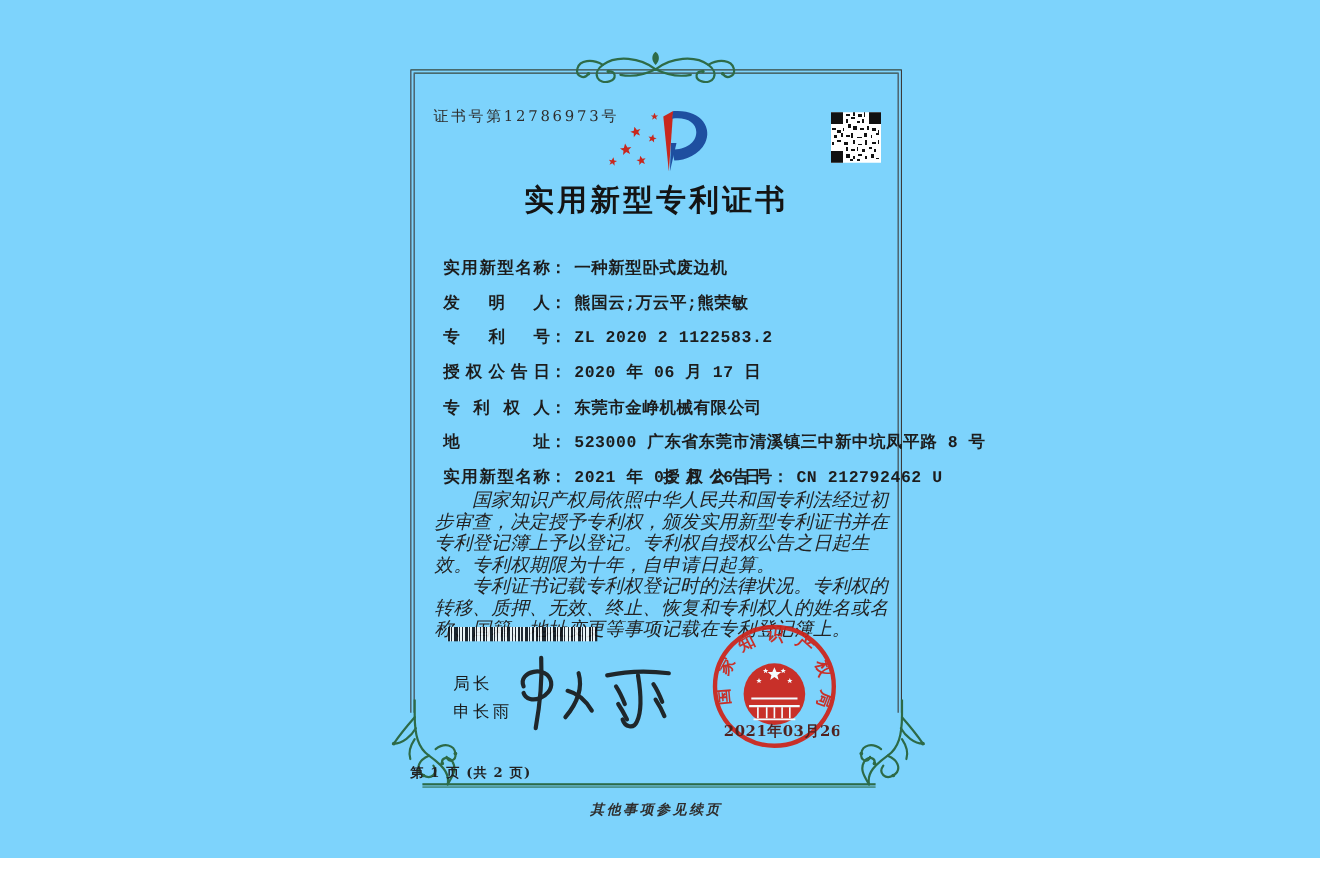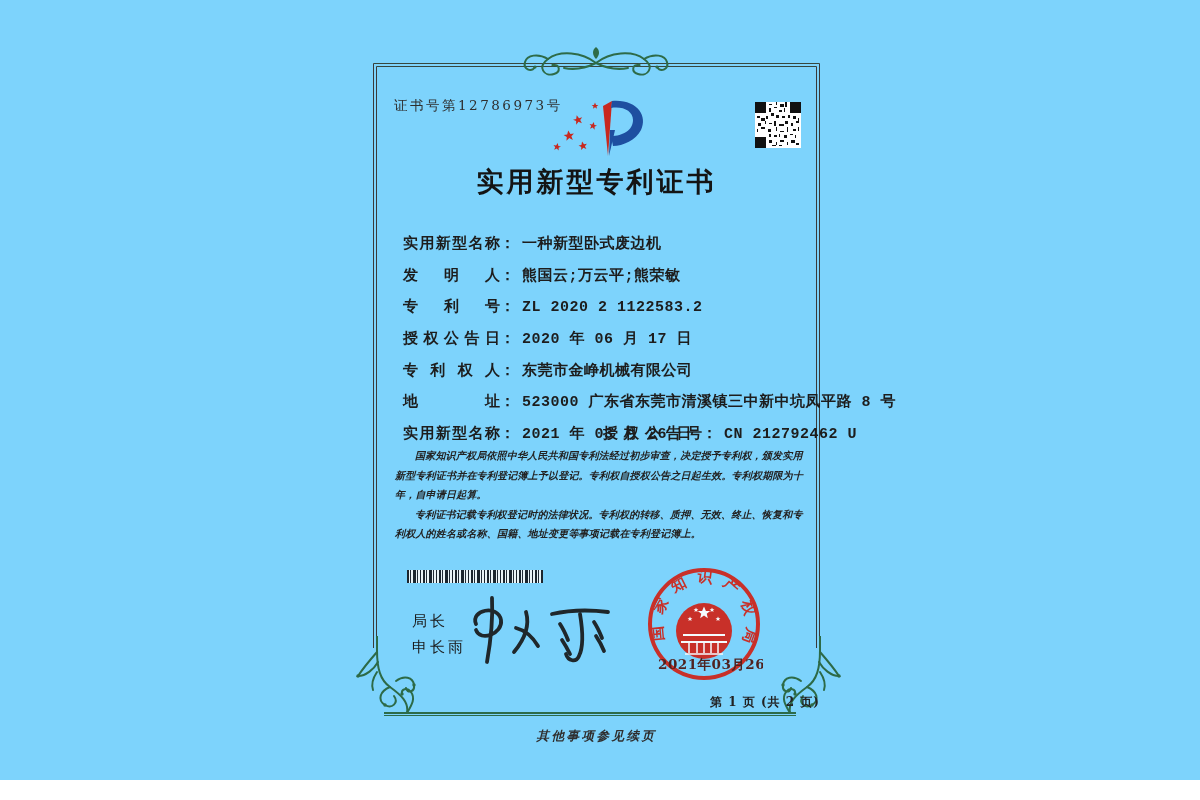--- a/index.html
+++ b/index.html
@@ -51,21 +51,21 @@
   .flabel2{
     display:inline-block;width:99px;vertical-align:bottom;
     text-align:justify;text-align-last:justify;
   }
   .fvalue{margin-left:7px;letter-spacing:0.5px;font-family:Liberation Mono, monospace;}
   .fpair2{position:absolute;left:200px;top:0;}
 
   
   .paras{
     position:absolute;left:395px;top:446px;width:414px;
-    font-size:10px;line-height:19.5px;font-style:italic;font-weight:700;
+    font-size:17px;line-height:19.5px;font-style:italic;font-weight:400;
     color:#232323;letter-spacing:0.2px;
   }
   .paras p{margin:0;text-indent:2em;}
 
   
   .barcode{
     position:absolute;left:407px;top:570px;width:136px;height:13px;opacity:.88;
     background:repeating-linear-gradient(90deg,
       #0e0e12 0 2px,#f8f8f6 2px 3px,#14141a 3px 4px,#f8f8f6 4px 6px,
       #0e0e12 6px 9px,#f8f8f6 9px 10px,#15151c 10px 11px,#f8f8f6 11px 13px,
@@ -73,21 +73,21 @@
   }
   .director{
     position:absolute;left:412px;top:612px;
     font-family:"DejaVu Sans","Liberation Sans",sans-serif;
     font-size:15px;font-weight:500;letter-spacing:3px;color:#1a1a1a;
   }
   .director div{margin:0 0 7px 0;}
   .signature{position:absolute;left:452px;top:590px;opacity:.9;}
   .seal{position:absolute;left:645px;top:565px;opacity:.92;}
   .pageinfo{
-    position:absolute;left:373px;top:694px;width:447px;text-align:right;
+    position:absolute;left:373px;top:694px;width:447px;text-align:left;
     font-size:12px;font-weight:600;letter-spacing:1px;color:#222;
   }
   .note{
     position:absolute;left:373px;top:728px;width:447px;text-align:center;
     font-size:12.5px;font-style:italic;font-weight:700;letter-spacing:2.5px;color:#2f2f2f;
   }
   svg{display:block;}
 </style>
 </head>
 <body>

